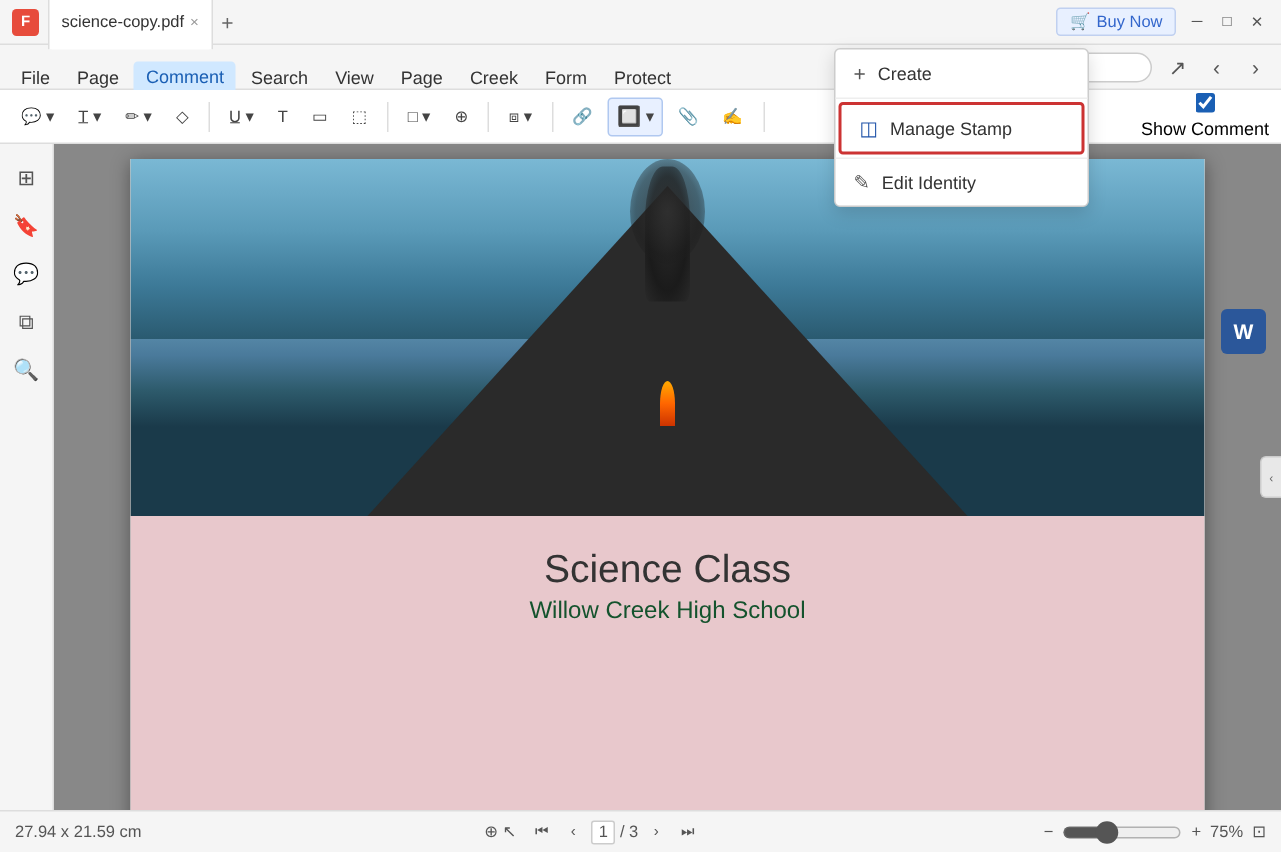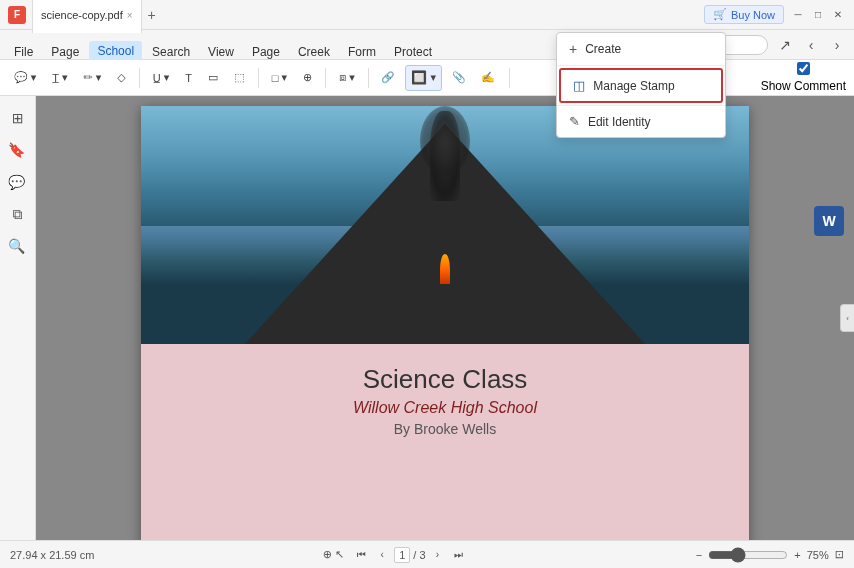--- a/index.html
+++ b/index.html
@@ -166,39 +166,39 @@
       position: absolute;
       left: 36px; top: 96px;
       width: calc(854px - 36px);
       height: calc(568px - 96px - 28px);
       background: #888;
       overflow: hidden;
       display: flex; align-items: flex-start; justify-content: center;
       padding-top: 10px;
     }
     .pdf-page {
-      width: 608px;
+      width: 716px;
       background: white;
       box-shadow: 0 2px 12px rgba(0,0,0,0.4);
       overflow: hidden;
     }
     .pdf-volcanic-img {
       width: 100%; height: 238px;
       background: linear-gradient(to bottom, #87CEEB 0%, #a0c4de 20%, #6a9fbc 40%, #4a7a9b 55%, #2d5a6b 65%, #1a3a4a 75%);
       position: relative; overflow: hidden;
     }
     .pdf-pink-section {
       background: #e8c8cc;
       padding: 20px;
       text-align: center;
       min-height: 210px;
     }
     .pdf-title-sm { font-size: 26px; color: #333; font-weight: 300; margin-bottom: 4px; }
     .pdf-title-lg { font-size: 34px; color: #111; font-weight: 700; margin-bottom: 12px; }
-    .pdf-subtitle { font-size: 16px; color: #7f1d1d; margin-bottom: 4px; font-style: italic; }
+    .pdf-subtitle { font-size: 16px; color: #14532d; margin-bottom: 4px; }
     .pdf-author { font-size: 14px; color: #555; }
 
     
     .statusbar {
       position: absolute;
       bottom: 0; left: 0; right: 0;
       height: 28px;
       background: #f5f5f5;
       border-top: 1px solid #ddd;
       display: flex; align-items: center;
@@ -244,21 +244,21 @@
       <div class="win-ctrl">─</div>
       <div class="win-ctrl">□</div>
       <div class="win-ctrl">✕</div>
     </div>
   </div>
 </div>
 
 <div class="menubar">
   <div class="menu-item">File</div>
   <div class="menu-item">Page</div>
-  <div class="menu-item active">School</div>
+  <div class="menu-item active">Comment</div>
   <div class="menu-item">Search</div>
   <div class="menu-item">View</div>
   <div class="menu-item">Page</div>
   <div class="menu-item">Creek</div>
   <div class="menu-item">Form</div>
   <div class="menu-item">Protect</div>
   <div class="menubar-search">
     <span style="color:#888;font-size:12px;">🔍</span>
     <input type="text" placeholder="Search Tools" style="">
   </div>
@@ -367,21 +367,20 @@
       <div style="position:absolute;top:0;left:0;right:0;height:120px;background:linear-gradient(to bottom, #7ab8d4 0%, #5a9ab8 40%, #3d7a98 70%, #2a5a70 100%);"></div>
       <div style="position:absolute;bottom:0;left:50%;transform:translateX(-50%);width:0;height:0;border-left:200px solid transparent;border-right:200px solid transparent;border-bottom:220px solid #2a2a2a;"></div>
       <div style="position:absolute;top:5px;left:calc(50% - 15px);width:30px;height:90px;background:radial-gradient(ellipse at center, rgba(40,40,40,0.95) 0%, rgba(20,20,20,0.7) 60%, transparent 100%);border-radius:40% 40% 10% 10%;"></div>
       <div style="position:absolute;top:0px;left:calc(50% - 25px);width:50px;height:70px;background:radial-gradient(ellipse at center, rgba(50,50,50,0.8) 0%, rgba(30,30,30,0.5) 60%, transparent 100%);border-radius:50%;"></div>
       <div style="position:absolute;bottom:60px;left:calc(50% - 5px);width:10px;height:30px;background:linear-gradient(to top, #cc3300, #ff6600, #ffaa00);border-radius:50% 50% 0 0;"></div>
     </div>
 
     <div class="pdf-pink-section">
       <div class="pdf-title-sm">Science Class</div>
       <div class="pdf-subtitle">Willow Creek High School</div>
-      <div class="pdf-author">By Brooke Wells</div>
     </div>
   </div>
 
   <div class="word-badge">W</div>
 
   <div class="right-sidebar-toggle">‹</div>
 </div>
 
 <div class="statusbar">
   <span>27.94 x 21.59 cm</span>

